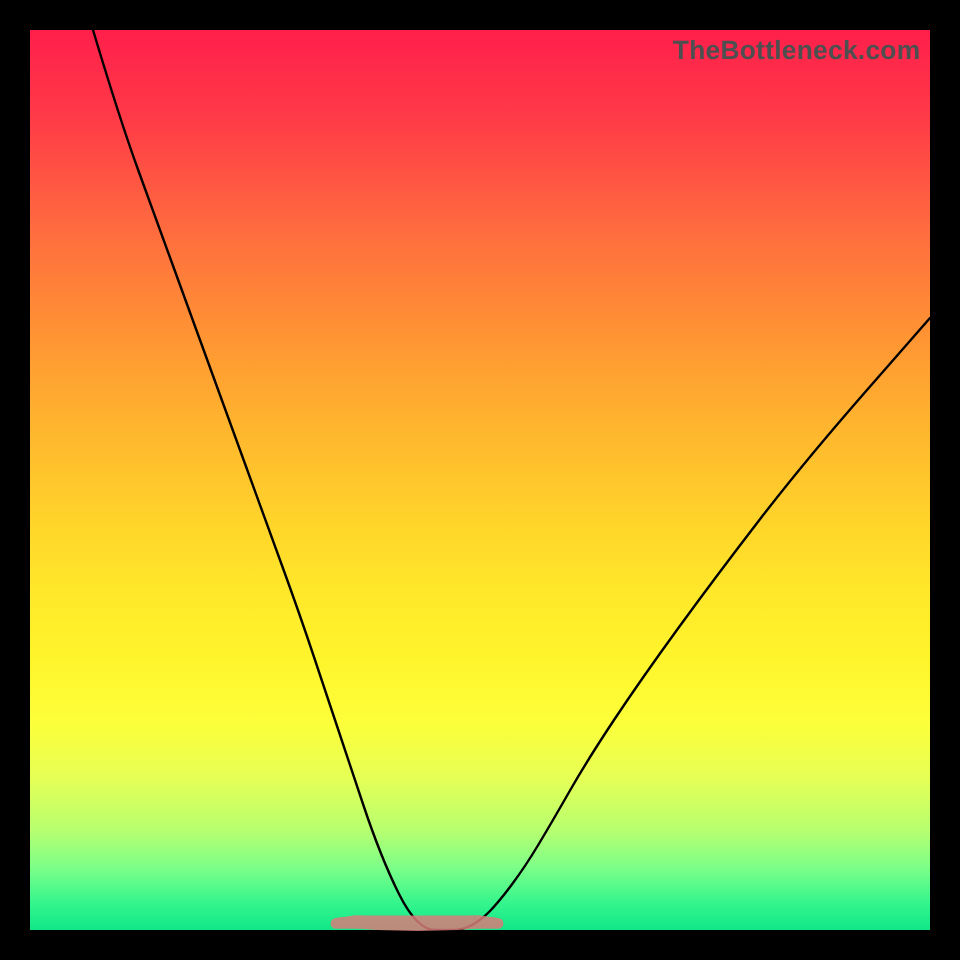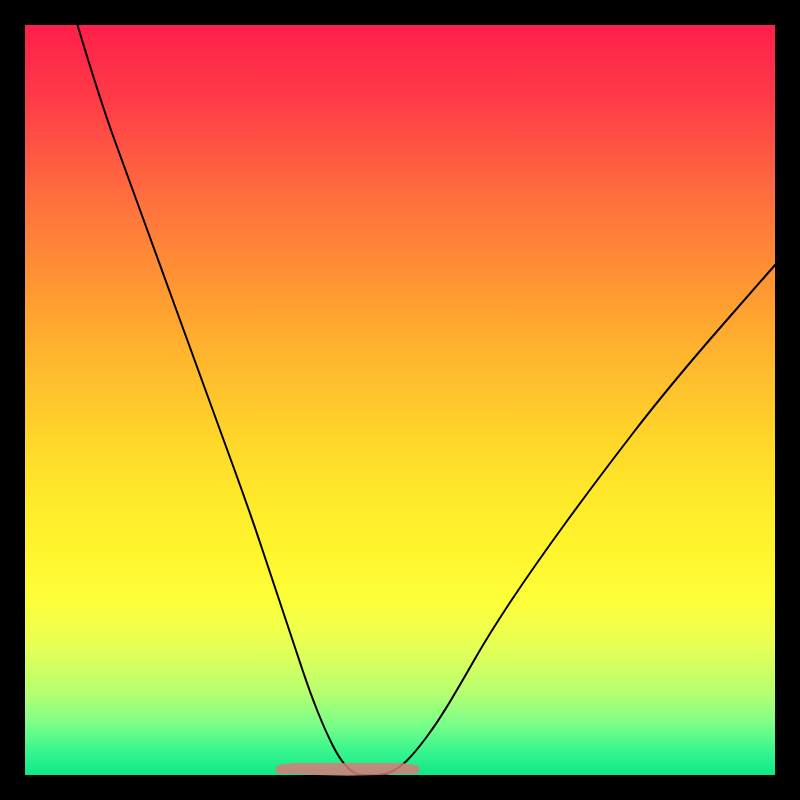--- a/index.html
+++ b/index.html
@@ -63,17 +63,18 @@
   .green-band {
     fill: none;
     stroke-linecap: round;
     stroke-linejoin: round;
   }
 </style>
 </head>
 <body>
 
 <div class="frame">
+  <div class="watermark">TheBottleneck.com</div>
   <svg class="plot" viewBox="0 0 750 750">
     <path id="curve-path" class="curve-main" d="M 52.50000000000001 0 Q 75 75 90 116.25 Q 105.00000000000001 157.5 120 198.74999999999997 Q 135 239.99999999999994 150 281.25 Q 165 322.50000000000006 180 363.75 Q 195 405 210 446.25 Q 225 487.5 236.25 521.25 Q 247.5 555 258.75 588.75 Q 270 622.5 277.5 645 Q 285 667.5 292.5 686.25 Q 300 705 307.5 720 Q 315 735 322.5 742.5 Q 330 750 337.5 750 Q 345 750 352.5 750 Q 360 750 367.5 746.25 Q 375 742.5 382.5 735 Q 390 727.5 401.25 712.5 Q 412.50000000000006 697.5 423.75 678.75 Q 434.99999999999994 660 450 633.75 Q 465 607.5 487.5 573.75 Q 510.00000000000006 540 540 498.75 Q 570 457.5 607.5 408.75 Q 645 360 697.5 300 T 750 239.99999999999994"></path>
     <path id="green-band-path" class="green-band" d="M 270 742.5 Q 322.5 742.5 375 742.5 M 268.8461538461538 742.6538461538462 Q 322.5 743.5769230769231 376.15384615384613 742.6538461538462 M 267.69230769230774 742.8076923076923 Q 322.5 744.6538461538461 377.3076923076923 742.8076923076923 M 266.53846153846155 742.9615384615385 Q 322.5 745.7307692307692 378.46153846153845 742.9615384615385 M 265.3846153846154 743.1153846153846 Q 322.5 746.8076923076924 379.61538461538464 743.1153846153846 M 264.2307692307692 743.2692307692307 Q 322.5 747.8846153846154 380.7692307692308 743.2692307692307 M 263.0769230769231 743.4230769230769 Q 322.5 748.9615384615385 381.92307692307685 743.4230769230769 M 261.9230769230769 743.5769230769231 Q 322.5 749.1153846153846 383.07692307692304 743.5769230769231 M 260.7692307692308 743.7307692307693 Q 322.5 748.3461538461539 384.2307692307693 743.7307692307693 M 259.6153846153846 743.8846153846154 Q 322.5 747.5769230769231 385.38461538461536 743.8846153846154 M 258.46153846153845 744.0384615384615 Q 322.5 746.8076923076923 386.5384615384616 744.0384615384615 M 257.3076923076923 744.1923076923077 Q 322.5 746.0384615384615 387.6923076923077 744.1923076923077 M 256.15384615384613 744.3461538461538 Q 322.5 745.2692307692307 388.8461538461538 744.3461538461538 M 255.00000000000003 744.5 Q 322.5 744.5 390 744.5 " stroke="#d87b7a" stroke-width="9" opacity="0.85"></path>
   </svg>
 </div>
 
 </body></html>

